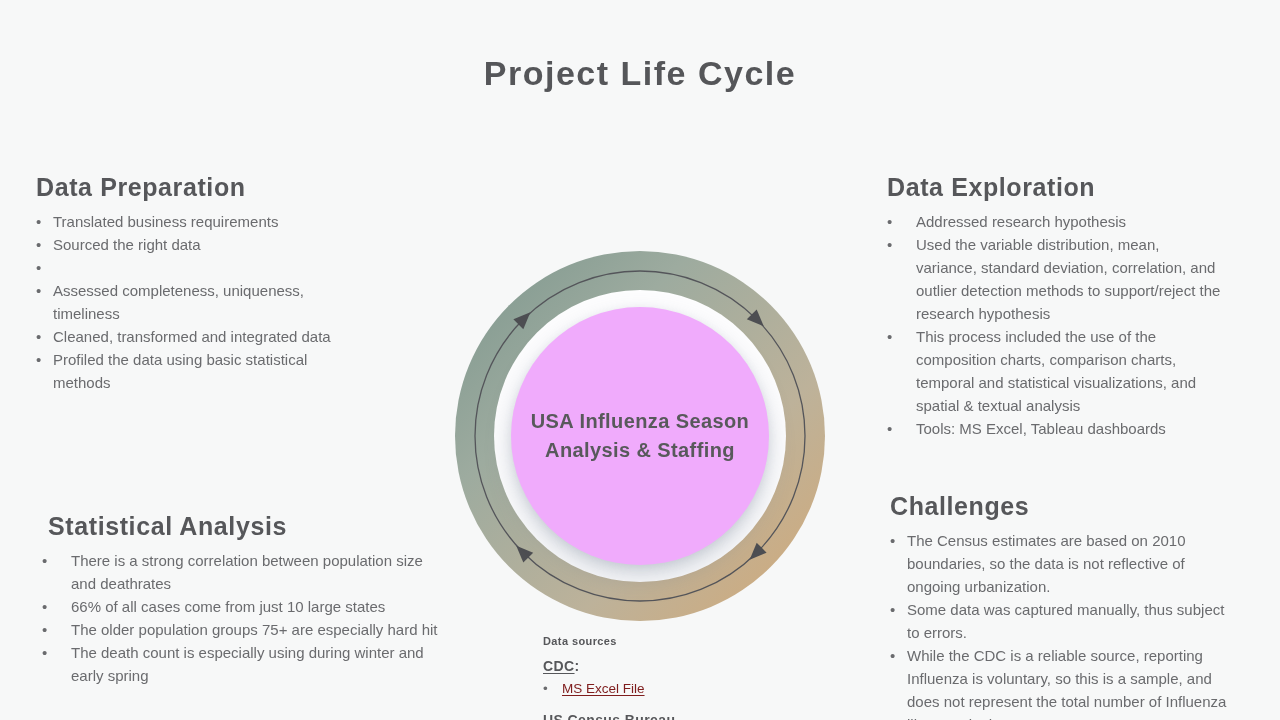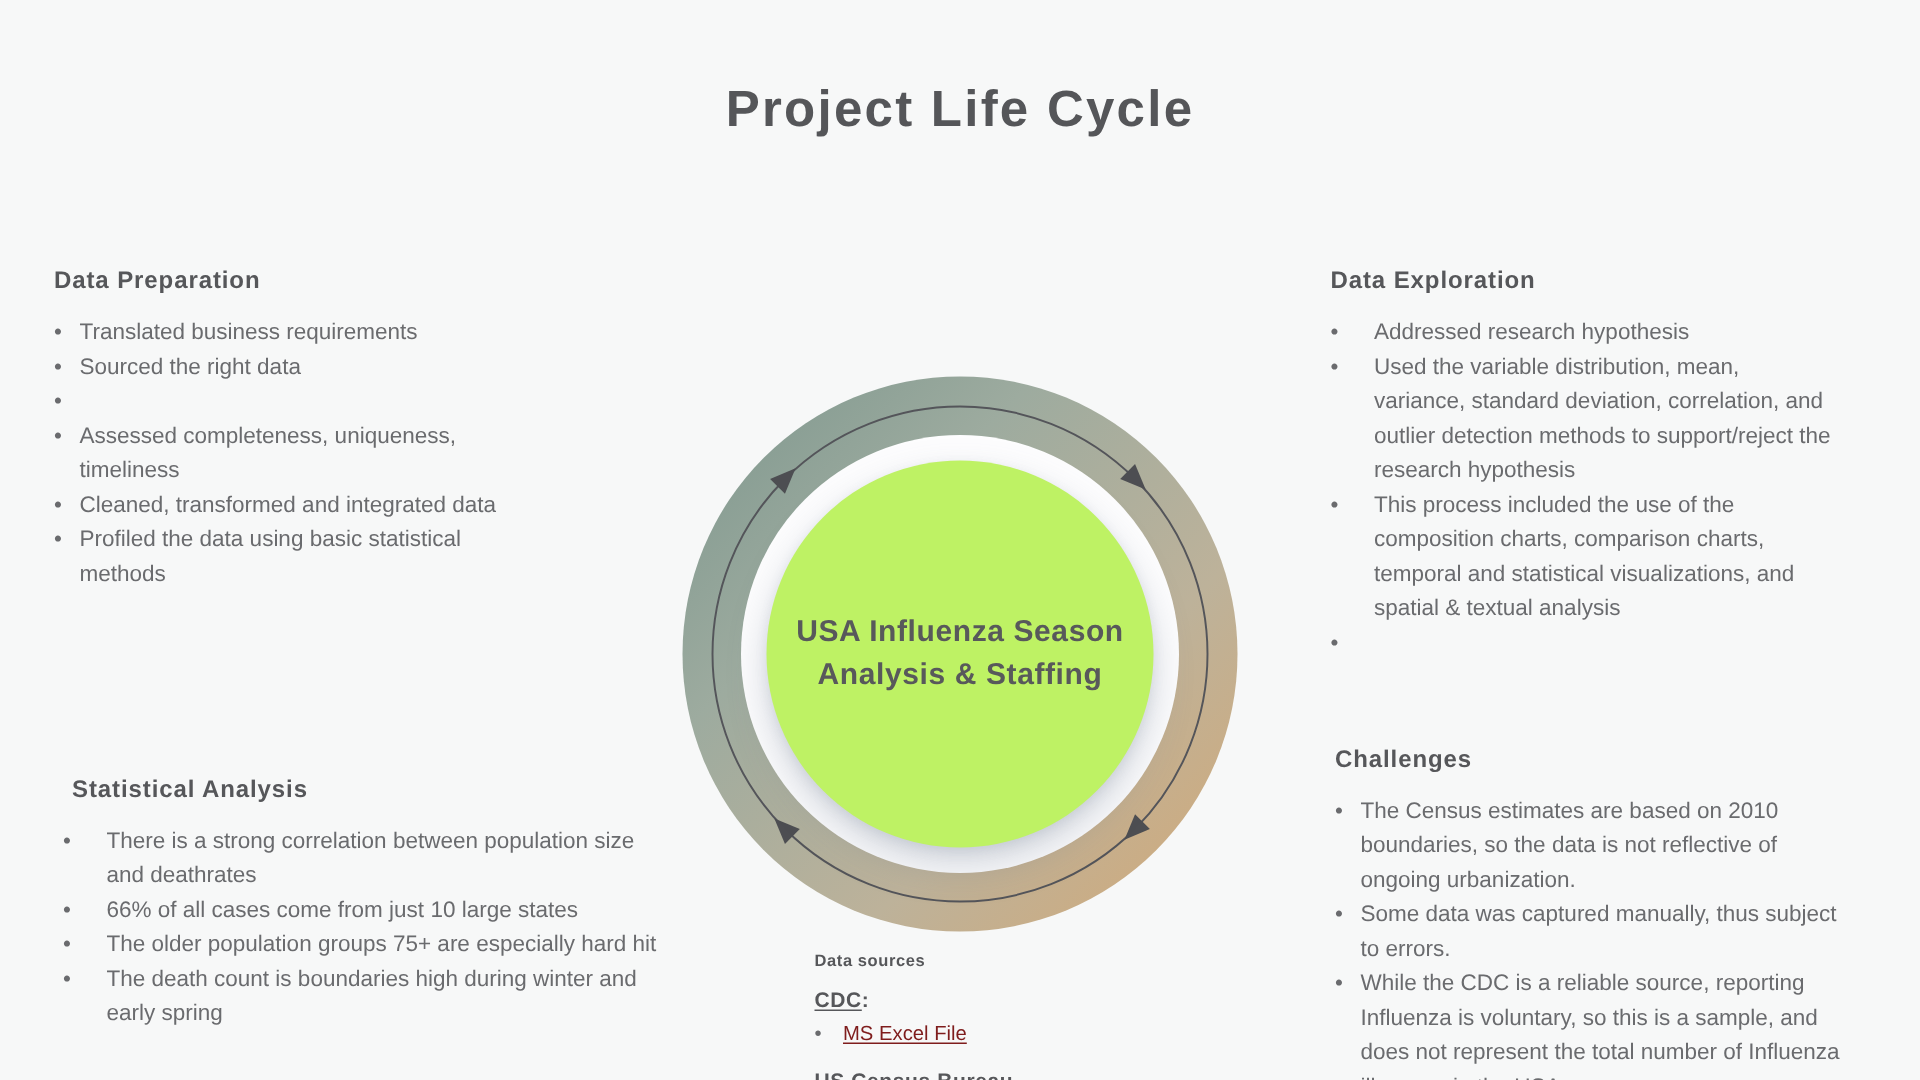--- a/index.html
+++ b/index.html
@@ -16,21 +16,21 @@
   .title {
     position: absolute; top: 20px; left: 0; width: 100%;
     margin: 0; text-align: center;
     font-size: 34px; font-weight: bold; color: #555659;
     letter-spacing: 1.5px;
   }
 
   .panel { position: absolute; }
   .panel h2 {
     margin: 0 0 11px 0;
-    font-size: 16px; font-weight: bold; color: #56575a;
+    font-size: 25px; font-weight: bold; color: #56575a;
     letter-spacing: 0.6px; line-height: 23px;
   }
   .list { margin: 0; padding: 0; list-style: none; }
   .li { display: flex; font-size: 15px; line-height: 23px; color: #6a6b6e; }
   .li .b { flex: 0 0 auto; text-align: left; color: #6a6b6e; }
   .gap-sm .b { width: 17px; }
   .gap-lg .b { width: 29px; }
 
   #prep    { left: 36px;  top: 142px; width: 324px; }
   #explore { left: 887px; top: 142px; width: 336px; }
@@ -43,21 +43,21 @@
   .ring {
     position: absolute; inset: 0; border-radius: 50%;
     background: linear-gradient(135deg, #7c968d 0%, #9dab9f 32%, #bdb29a 66%, #d4a976 100%);
   }
   .ring-gap {
     position: absolute; inset: 39px; border-radius: 50%;
     background: #fdfdfe;
   }
   .core {
     position: absolute; inset: 56px; border-radius: 50%;
-    background: #bef264;
+    background: #f0abfc;
     box-shadow: 0 12px 26px rgba(105, 118, 140, 0.30), 0 3px 8px rgba(105, 118, 140, 0.14);
     display: flex; flex-direction: column; align-items: center; justify-content: center;
     text-align: left;
   }
   .core-line {
     font-size: 20px; font-weight: bold; color: #58595b;
     line-height: 29px; letter-spacing: 0.4px;
   }
   .flow { position: absolute; inset: 0; }
 
@@ -127,20 +127,21 @@
       <li class="li">
           <span class="b">•</span>
           <span>Used the variable distribution, mean, variance, standard deviation, correlation, and outlier detection methods to support/reject the research hypothesis</span>
         </li>
       <li class="li">
           <span class="b">•</span>
           <span>This process included the use of the composition charts, comparison charts, temporal and statistical visualizations, and spatial &amp; textual analysis</span>
         </li>
       <li class="li">
           <span class="b">•</span>
+          <span>Tools: MS Excel, Tableau dashboards</span>
         </li>
     </ul>
   </section>
 
   <section class="panel" id="stat">
     <h2>Statistical Analysis</h2>
     <ul class="list gap-lg">
       <li class="li">
           <span class="b">•</span>
           <span>There is a strong correlation between population size and deathrates</span>
@@ -148,21 +149,21 @@
       <li class="li">
           <span class="b">•</span>
           <span>66% of all cases come from just 10 large states</span>
         </li>
       <li class="li">
           <span class="b">•</span>
           <span>The older population groups 75+ are especially hard hit</span>
         </li>
       <li class="li">
           <span class="b">•</span>
-          <span>The death count is boundaries high during winter and early spring</span>
+          <span>The death count is especially using during winter and early spring</span>
         </li>
     </ul>
   </section>
 
   <section class="panel" id="chal">
     <h2>Challenges</h2>
     <ul class="list gap-sm">
       <li class="li">
           <span class="b">•</span>
           <span>The Census estimates are based on 2010 boundaries, so the data is not reflective of ongoing urbanization.</span>

